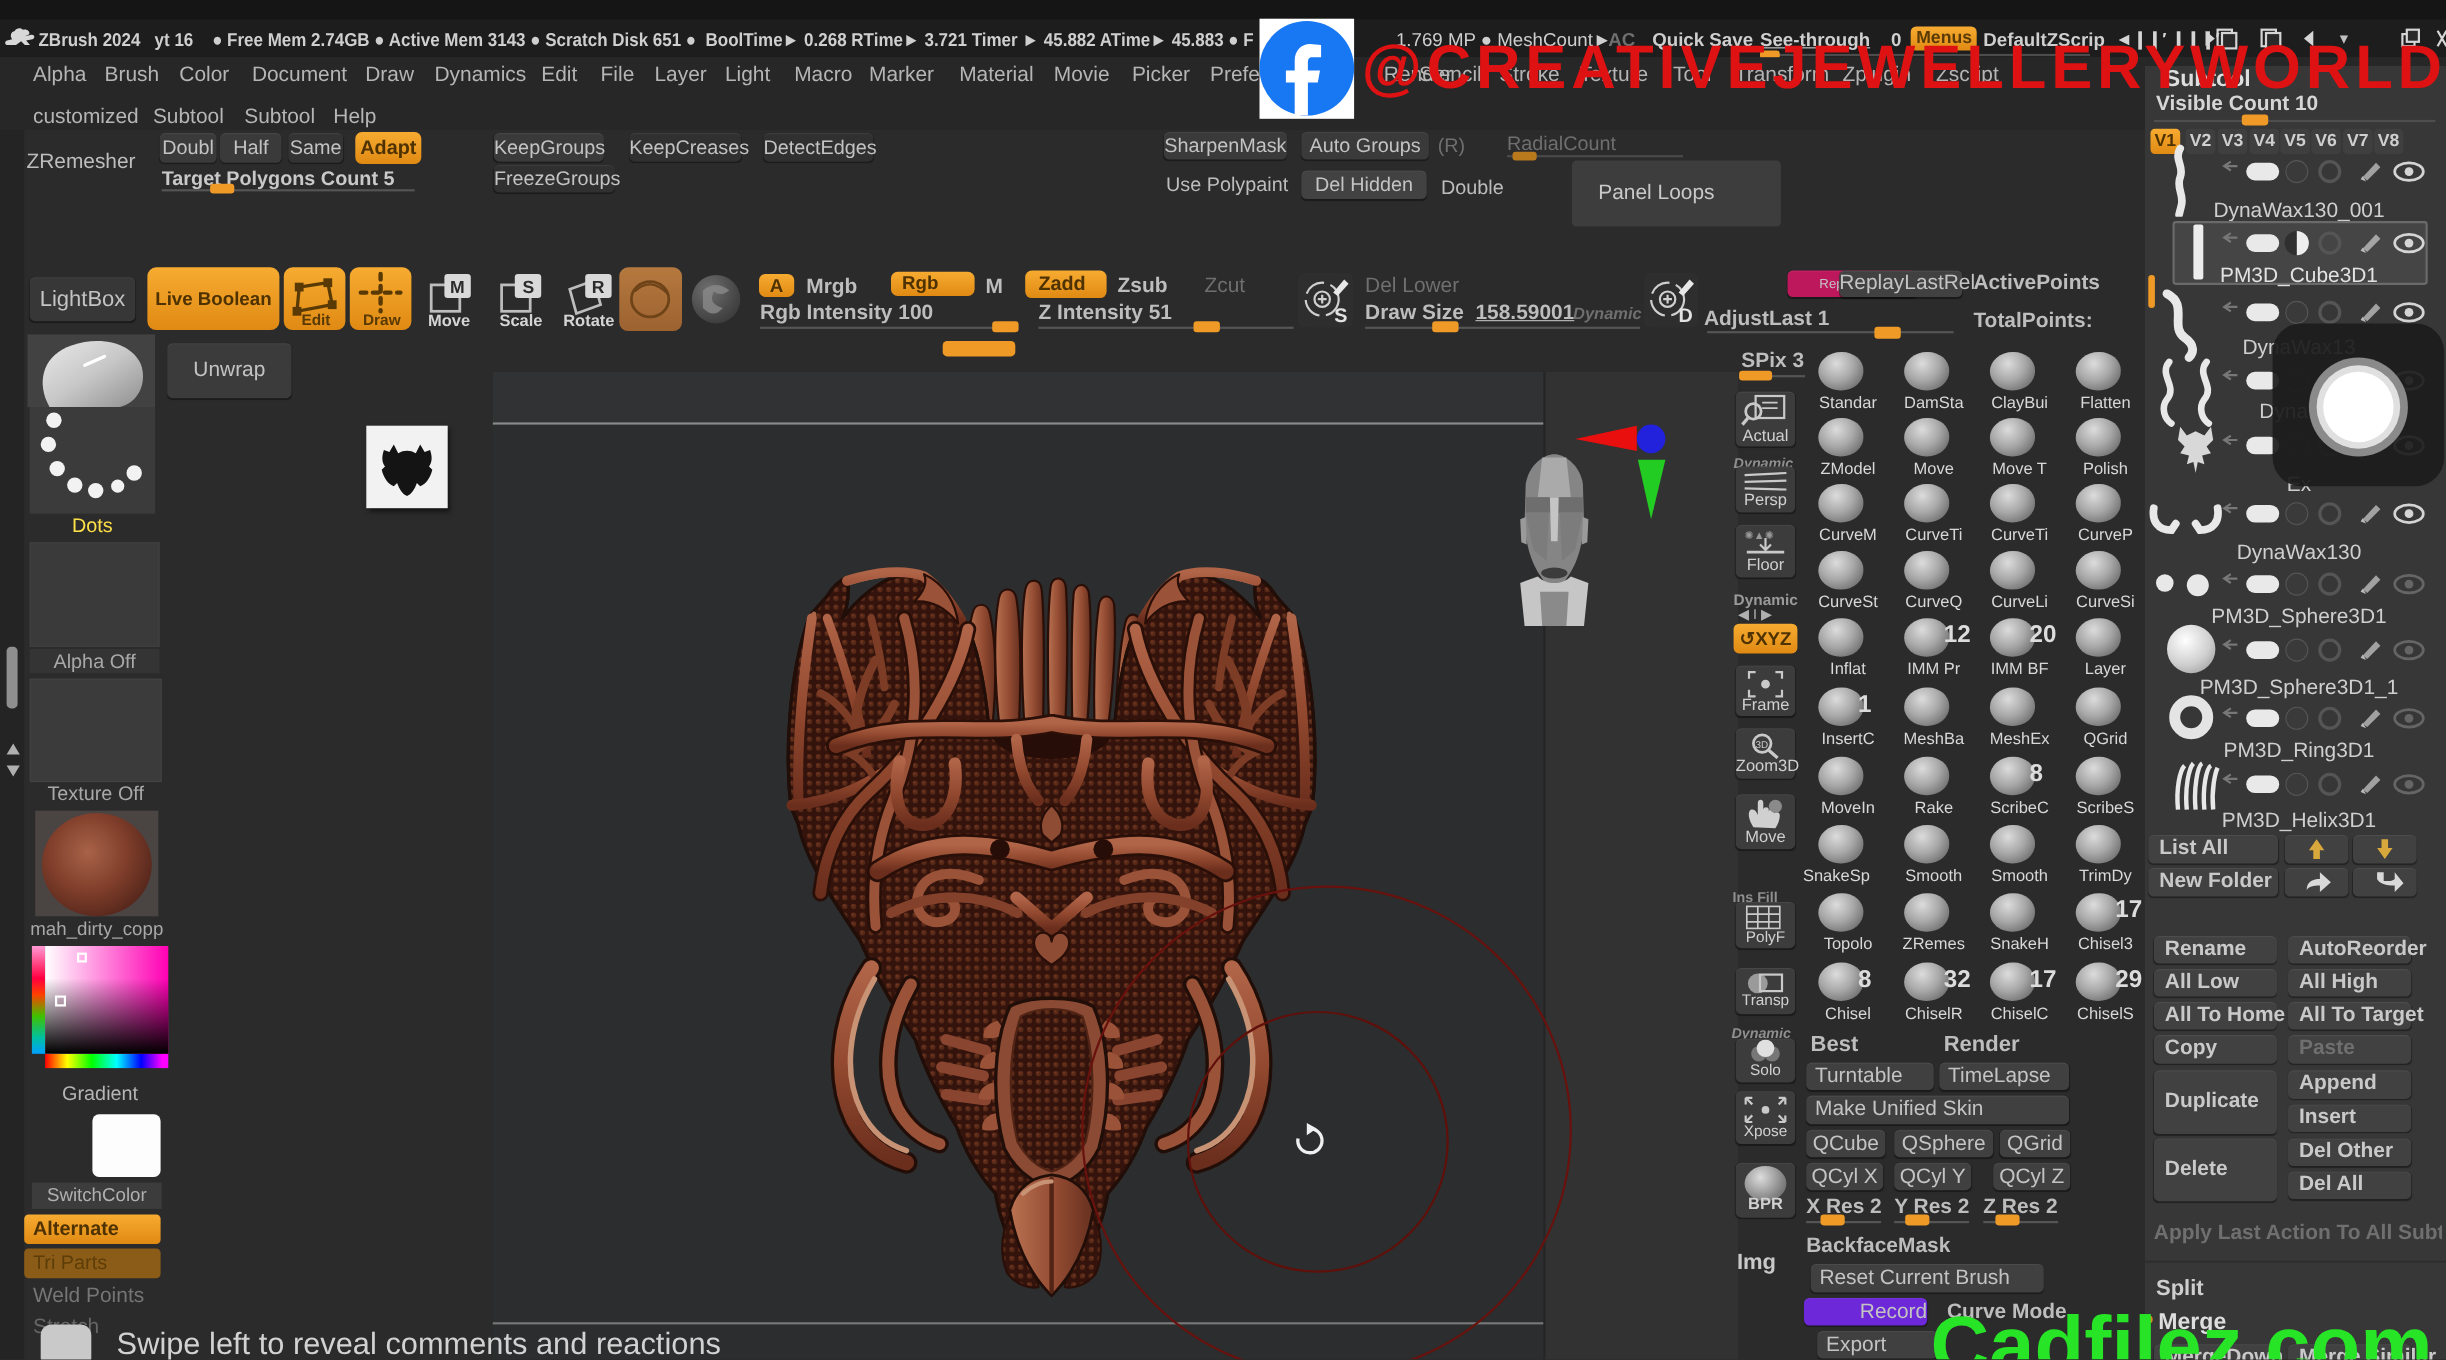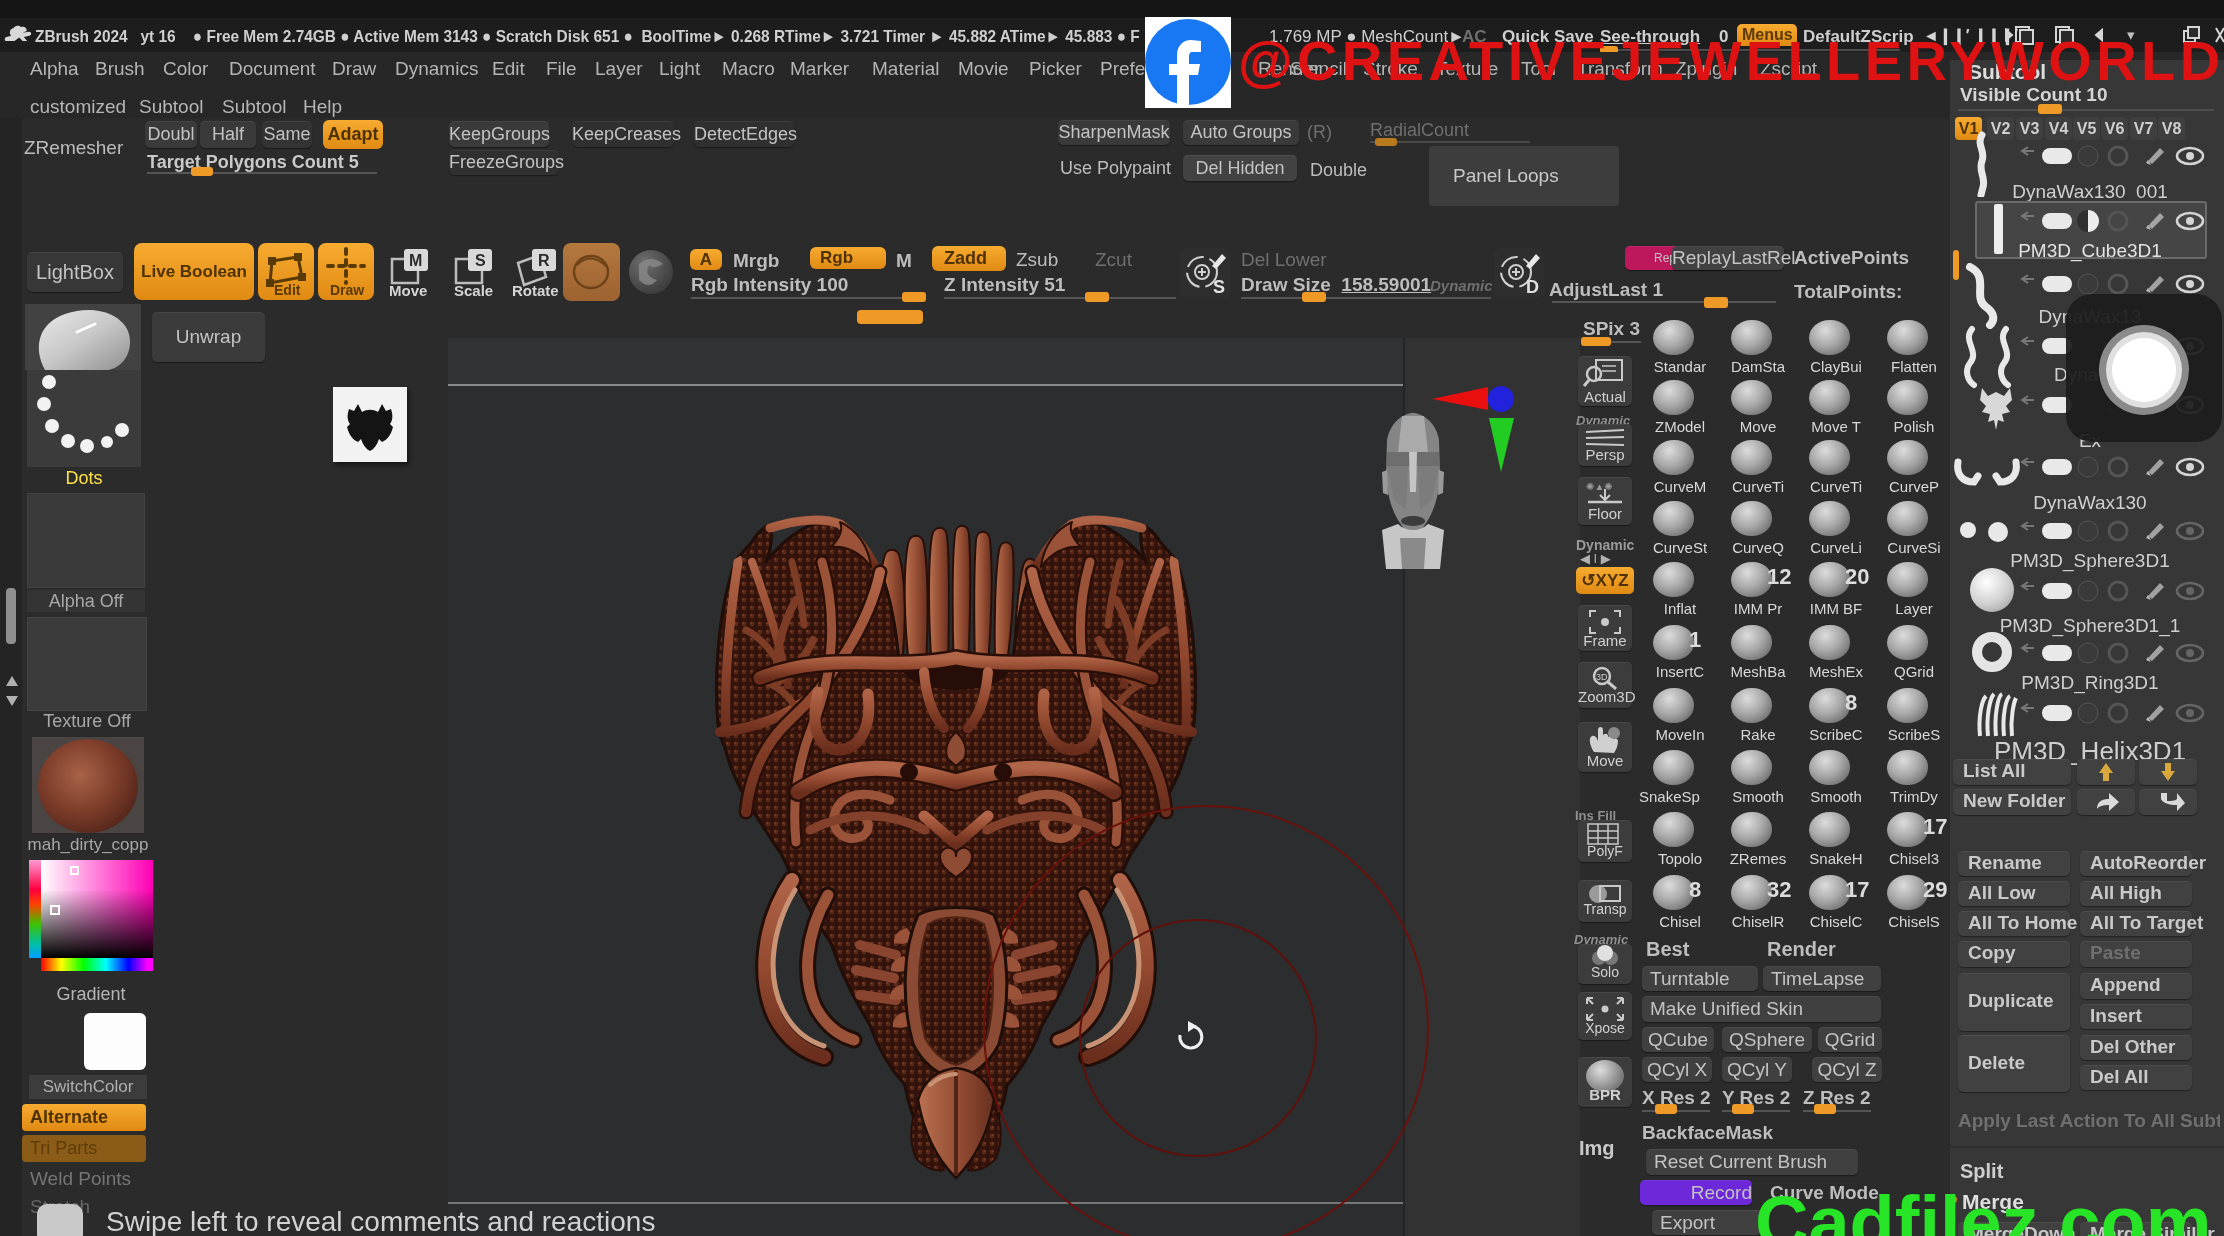--- a/index.html
+++ b/index.html
@@ -161,21 +161,21 @@
 
 <div class="abs" style="left:629px;top:250px;width:44px;height:44px;border-radius:50%;background:radial-gradient(circle at 35% 30%, #6f6f6f, #474747 60%, #2f2f2f 100%);"></div>
 <svg class="abs" style="left:629px;top:250px;" width="44" height="44" viewBox="0 0 44 44">
       <path d="M10 14 Q22 4 34 14 Q26 20 20 15 Q14 26 28 30 Q20 40 10 30 Z" fill="#8a8a8a" opacity=".8"></path>
     </svg>
 <div class="obtn" style="left:690px;top:249px;width:32px;height:21px;font-size:17px;line-height:21px;">A</div>
 <div class="lbl" style="left:733px;top:250px;font-size:19px;font-weight:bold;">Mrgb</div>
 <div class="obtn" style="left:810px;top:247px;width:76px;height:22px;font-size:17px;line-height:22px;text-align:left;padding-left:10px;">Rgb</div>
 <div class="lbl" style="left:896px;top:250px;font-size:19px;font-weight:bold;">M</div>
 <div class="obtn" style="left:932px;top:246px;width:74px;height:25px;font-size:18px;line-height:25px;text-align:left;padding-left:12px;">Zadd</div>
-<div class="lbl" style="left:1016px;top:249px;font-size:19px;font-weight:normal;">Zsub</div>
+<div class="lbl" style="left:1016px;top:249px;font-size:19px;font-weight:bold;">Zsub</div>
 <div class="lbl dim" style="left:1095px;top:249px;font-size:19px;">Zcut</div>
 <div class="lbl" style="left:691px;top:274px;font-size:19px;font-weight:bold;">Rgb Intensity 100</div>
 <div class="sl" style="left:691px;top:297px;width:232px;"></div>
 <div class="nub" style="left:902px;top:292px;width:24px;height:10px;"></div>
 <div class="lbl" style="left:944px;top:274px;font-size:19px;font-weight:bold;">Z Intensity 51</div>
 <div class="sl" style="left:944px;top:297px;width:232px;"></div>
 <div class="nub" style="left:1085px;top:292px;width:24px;height:10px;"></div>
 <div class="nub" style="left:857px;top:310px;width:66px;height:14px;border-radius:4px;"></div>
 <svg class="abs" style="left:1180px;top:248px;" width="50" height="50" viewBox="0 0 50 50">
 <rect x="0" y="0" width="50" height="50" rx="6" fill="#2e2e2e"></rect>
@@ -814,21 +814,21 @@
       </svg>
 <svg class="abs" style="left:1974px;top:692px;" width="46" height="46" viewBox="0 0 46 46">
         <g stroke="#e8e8e8" stroke-width="4" fill="none">
           <path d="M6 44 C4 24 8 8 12 4"></path>
           <path d="M14 44 C12 24 16 6 20 2"></path>
           <path d="M22 44 C20 24 24 4 28 2"></path>
           <path d="M30 44 C28 24 32 6 36 4"></path>
           <path d="M38 44 C36 26 40 10 42 6"></path>
         </g>
       </svg>
-<div class="abs" style="left:1990px;top:736px;width:200px;text-align:center;font-size:26px;color:#cfcfcf;white-space:nowrap;overflow:hidden;">PM3D_Helix3D1</div>
+<div class="abs" style="left:1990px;top:736px;width:200px;text-align:center;font-size:19px;color:#cfcfcf;white-space:nowrap;overflow:hidden;">PM3D_Helix3D1</div>
 <div class="abs" style="left:2066px;top:294px;width:156px;height:148px;background:rgba(28,28,28,.93);border-radius:26px;"></div>
 <div class="abs" style="left:2099px;top:325px;width:90px;height:90px;border-radius:50%;background:#8a8a8a;"></div>
 <div class="abs" style="left:2106px;top:332px;width:76px;height:76px;border-radius:50%;background:#e0e0e0;"></div>
 <div class="abs" style="left:2112px;top:338px;width:64px;height:64px;border-radius:50%;background:#ffffff;"></div>
 <div class="btn" style="left:1953px;top:759px;width:118px;height:26px;font-size:19px;line-height:26px;background:#414141;color:#c9c9c9;text-align:left;padding-left:10px;"></div>
       <div class="abs" style="left:1963px;top:760px;font-size:19px;color:#c9c9c9;font-weight:bold;">List All</div>
 <div class="btn" style="left:2077px;top:759px;width:58px;height:26px;background:#414141;"></div>
 <svg class="abs" style="left:2077px;top:759px;" width="58" height="26" viewBox="0 0 58 26">
         <path d="M29 4 L36 14 L32 14 L32 22 L26 22 L26 14 L22 14 Z" fill="#d8a83c"></path>
       </svg>

